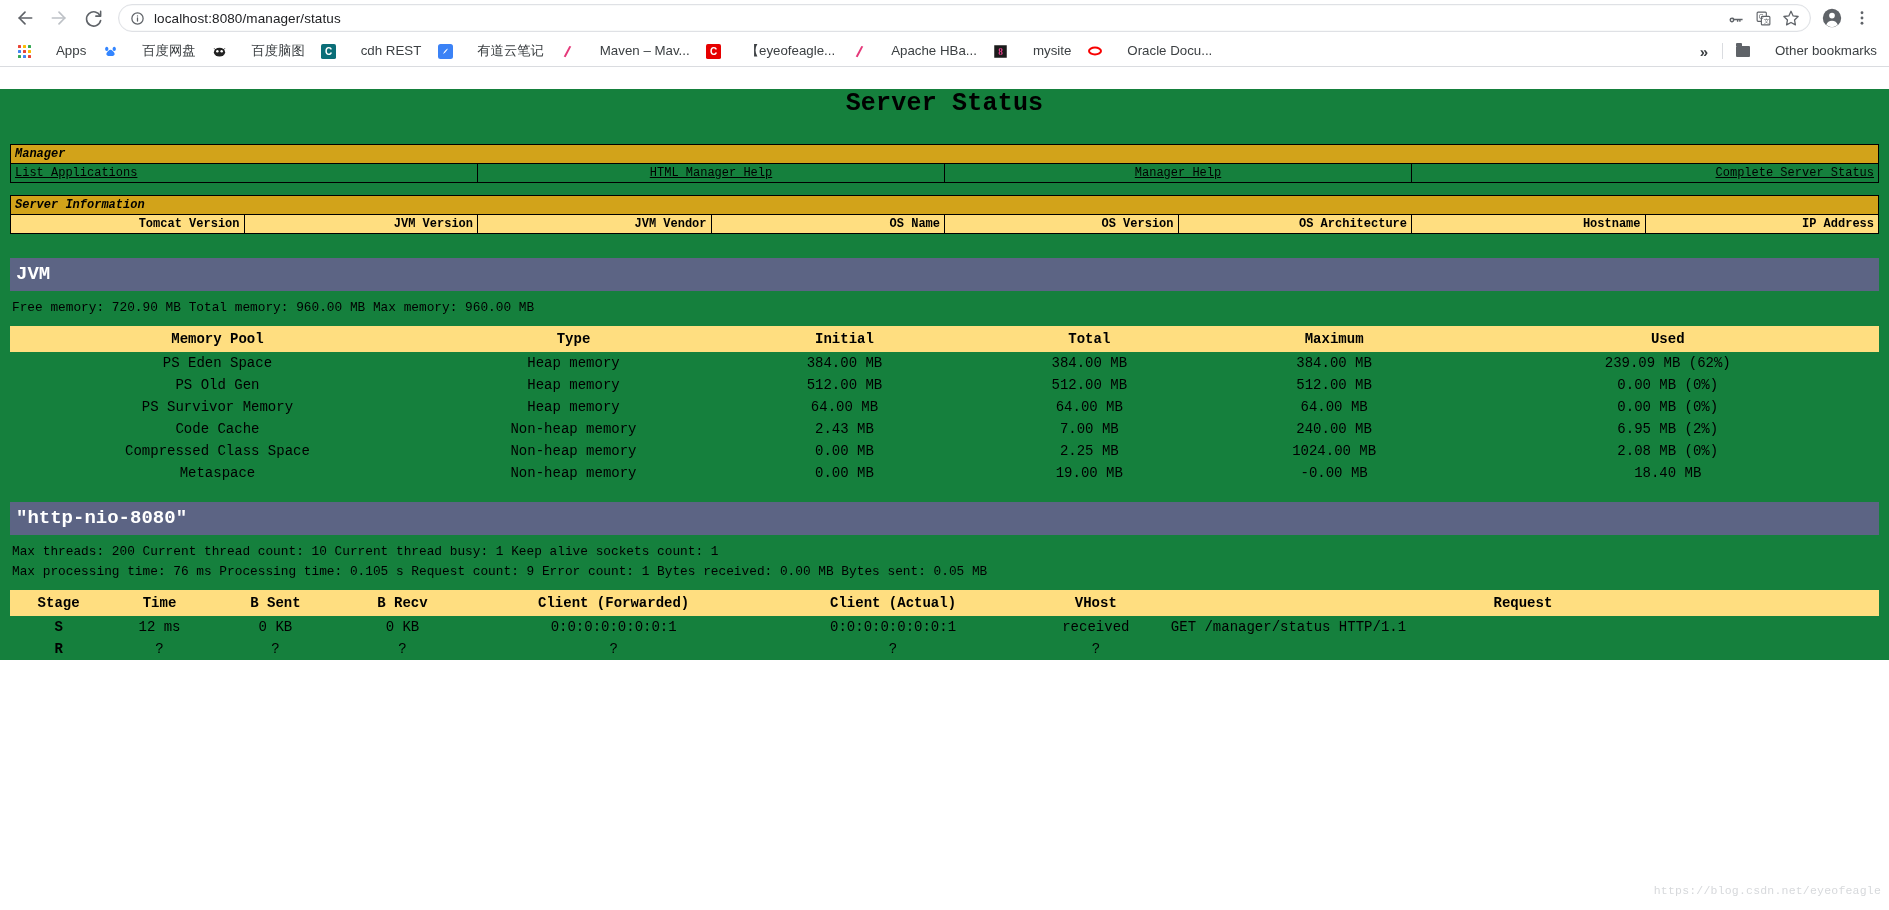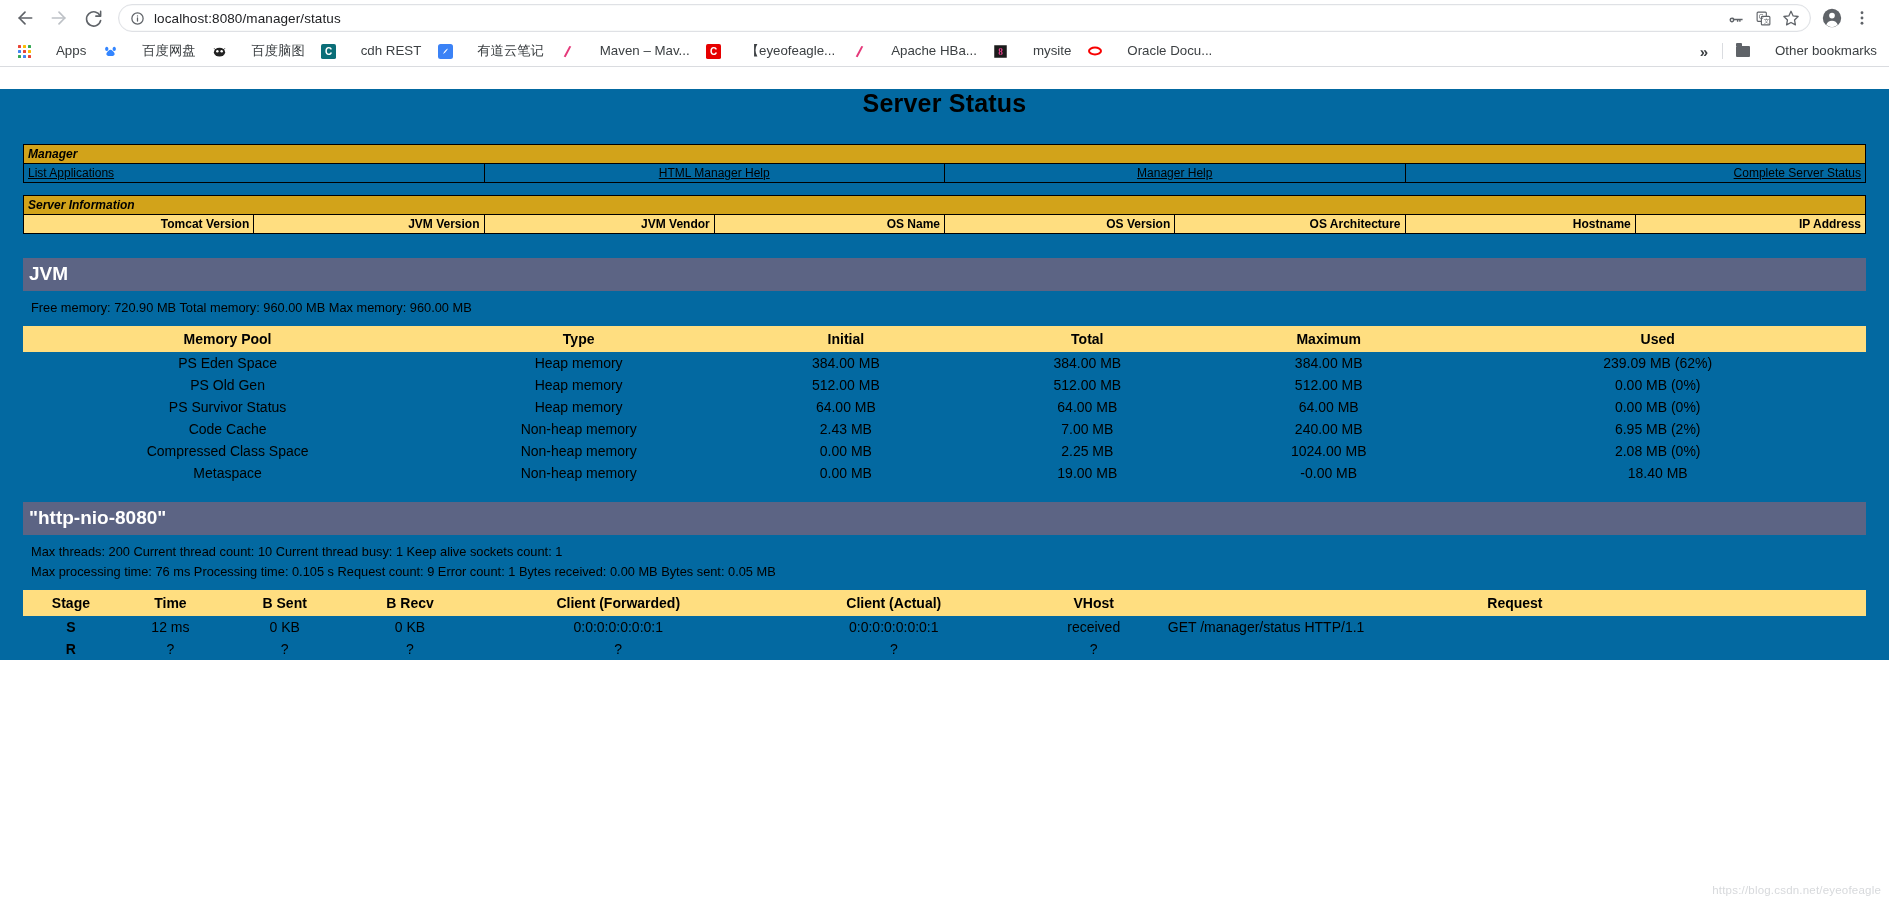--- a/index.html
+++ b/index.html
@@ -134,24 +134,25 @@
     position: relative;
   }
   .folder-ico::before {
     content: ""; position: absolute;
     top: -3px; left: 0; width: 6px; height: 3px;
     background: #5f6368; border-radius: 1px 1px 0 0;
   }
 
   
   .page {
-    background: #0369a1;
-    padding: 0 23px;
+    background: #15803d;
+    padding: 0 10px;
     font-size: 13px;
     color: #000000;
+    font-family: Liberation Mono, monospace;
   }
   h1.page-title {
     text-align: center;
     font-size: 25px;
     font-weight: bold;
     margin: 22px 0 26px 0;
     letter-spacing: 0.2px;
   }
 
   table.tc {
@@ -203,21 +204,21 @@
   .band {
     background: #5C6484;
     color: #ffffff;
     font-weight: bold;
     font-size: 19px;
     padding: 5px 6px 6px 6px;
     margin: 0 0 0 0;
   }
   .stat-line {
     font-size: 12.8px;
-    margin: 8px 0 0 8px;
+    margin: 8px 0 0 2px;
     line-height: 1.35;
     color: #000;
   }
   .stat-block { margin-bottom: 10px; }
 
   table.plain {
     width: 100%;
     border-collapse: collapse;
     table-layout: fixed;
     margin-top: 10px;
@@ -507,21 +508,21 @@
       </tr>
       <tr>
         <td>PS Old Gen</td>
         <td>Heap memory</td>
         <td>512.00 MB</td>
         <td>512.00 MB</td>
         <td>512.00 MB</td>
         <td>0.00 MB (0%)</td>
       </tr>
       <tr>
-        <td>PS Survivor Status</td>
+        <td>PS Survivor Memory</td>
         <td>Heap memory</td>
         <td>64.00 MB</td>
         <td>64.00 MB</td>
         <td>64.00 MB</td>
         <td>0.00 MB (0%)</td>
       </tr>
       <tr>
         <td>Code Cache</td>
         <td>Non-heap memory</td>
         <td>2.43 MB</td>

